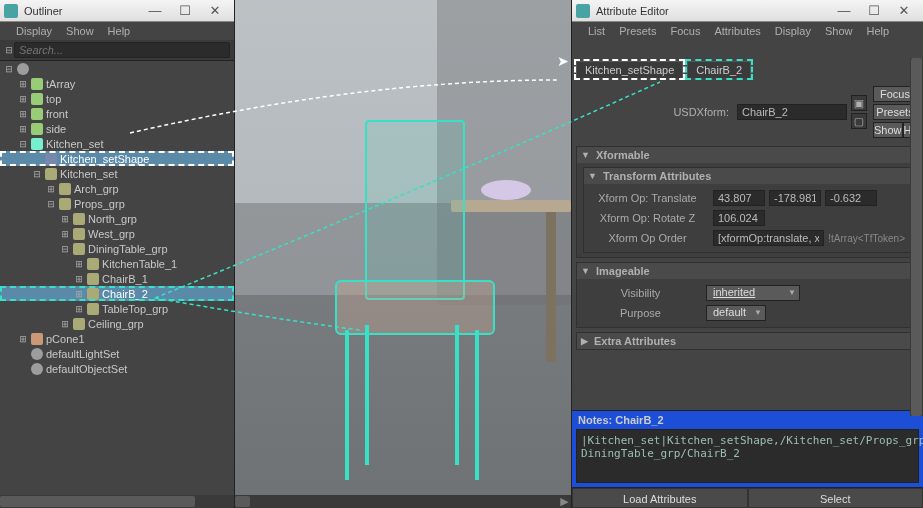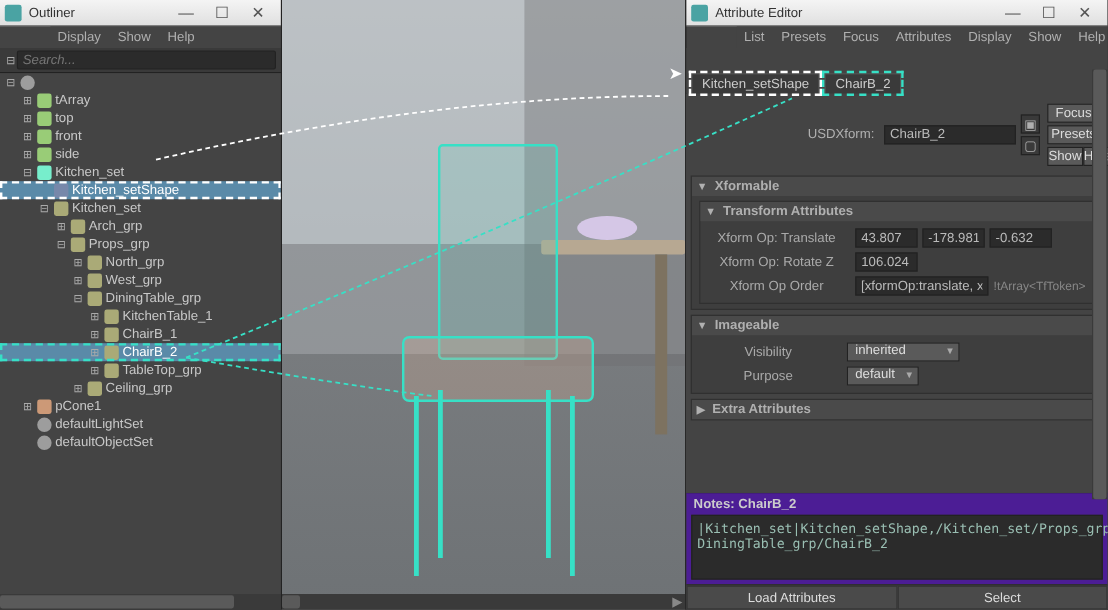--- a/index.html
+++ b/index.html
@@ -2,21 +2,21 @@
 <html><head>
 <meta charset="utf-8">
 <style>
   *{box-sizing:border-box;margin:0;padding:0;font-family:Tahoma,Geneva,sans-serif;font-size:11px;color:#b0b0b0;}
   body{background:#3a3a3a;width:923px;height:508px;overflow:hidden;position:relative;}
   .titlebar{height:22px;background:linear-gradient(#f4f4f4,#e0e0e0);display:flex;align-items:center;padding:0 4px;color:#333;border-bottom:1px solid #888;}
   .titlebar .logo{width:14px;height:14px;background:#4aa3a3;border-radius:2px;margin-right:6px;}
   .titlebar .title{flex:1;font-size:11px;color:#333;}
   .winbtns{display:flex;height:100%;}
   .winbtn{width:30px;height:100%;display:flex;align-items:center;justify-content:center;color:#555;font-size:13px;cursor:pointer;}
-  .menubar{height:18px;background:#444;display:flex;align-items:center;padding:0 6px;gap:14px;color:#ccc;margin-left:42px;}
+  .menubar{height:18px;background:#444;display:flex;align-items:center;padding:0 16px;gap:14px;color:#ccc;}
   .menubar span{cursor:pointer;}
   .app{display:flex;height:calc(100% - 0px);}
   .panel{display:flex;flex-direction:column;background:#444;}
   .outliner{width:235px;border-right:1px solid #222;}
   .viewport{flex:1;background:#555;position:relative;overflow:hidden;}
   .attr{width:352px;border-left:1px solid #222;}
   .searchbar{display:flex;align-items:center;padding:2px 4px;background:#3a3a3a;border-bottom:1px solid #222;}
   .searchinput{flex:1;background:#2b2b2b;border:1px solid #222;border-radius:2px;height:16px;color:#aaa;font-style:italic;padding:0 4px;}
   .tree{flex:1;overflow:auto;background:#444;position:relative;}
   .row{display:flex;align-items:center;height:15px;white-space:nowrap;cursor:pointer;}
@@ -66,21 +66,21 @@
   .section{background:#3e3e3e;border:1px solid #303030;margin-top:4px;}
   .sect-hdr{display:flex;align-items:center;background:#4a4a4a;padding:2px 4px;font-weight:bold;color:#ccc;cursor:pointer;}
   .sect-hdr .tri{margin-right:6px;font-size:9px;}
   .sect-body{padding:4px 6px;}
   .formrow{display:flex;align-items:center;padding:2px 0;gap:4px;}
   .formrow .lbl{width:115px;text-align:center;color:#aaa;margin-right:4px;}
   .numf{width:52px;}
   .widef{flex:1;}
   .sel{background:#5a5a5a;border:1px solid #222;height:16px;padding:0 16px 0 6px;color:#ddd;position:relative;cursor:pointer;}
   .sel:after{content:"▼";position:absolute;right:3px;top:2px;font-size:8px;color:#aaa;}
-  .notes{background:#4c1d95;border-top:1px solid #222;}
+  .notes{background:#1d4ed8;border-top:1px solid #222;}
   .notes-hdr{padding:3px 6px;color:#ccc;font-weight:bold;}
   .notes-body{background:#2b2b2b;border:1px solid #222;margin:0 4px 4px;padding:4px;color:#9abfb3;font-family:Consolas,monospace;font-size:11px;height:54px;}
   .bottombar{display:flex;background:#4a4a4a;border-top:1px solid #222;}
   .bottombar .btn{flex:1;margin:0;border-radius:0;border:1px solid #333;background:#4a4a4a;height:20px;line-height:18px;}
   
   .arrow{position:absolute;pointer-events:none;}
   .vscroll{position:absolute;right:0;top:0;bottom:0;width:13px;background:#3a3a3a;}
   .vthumb{position:absolute;left:1px;width:11px;background:#5a5a5a;border-radius:2px;}
 </style>
 </head>
@@ -317,21 +317,21 @@
       </div>
 
       <div class="section">
         <div class="sect-hdr">
             <span class="tri">▼</span>
             <span>Imageable</span>
           </div>
         <div class="sect-body">
           <div class="formrow">
             <span class="lbl">Visibility</span>
-            <div class="sel" style="width:94px;">inherited</div>
+            <div class="sel" style="width:94px;text-decoration:underline;">inherited</div>
           </div>
           <div class="formrow">
             <span class="lbl">Purpose</span>
             <div class="sel" style="width:60px;">default</div>
           </div>
         </div>
       </div>
 
       <div class="section">
         <div class="sect-hdr">

